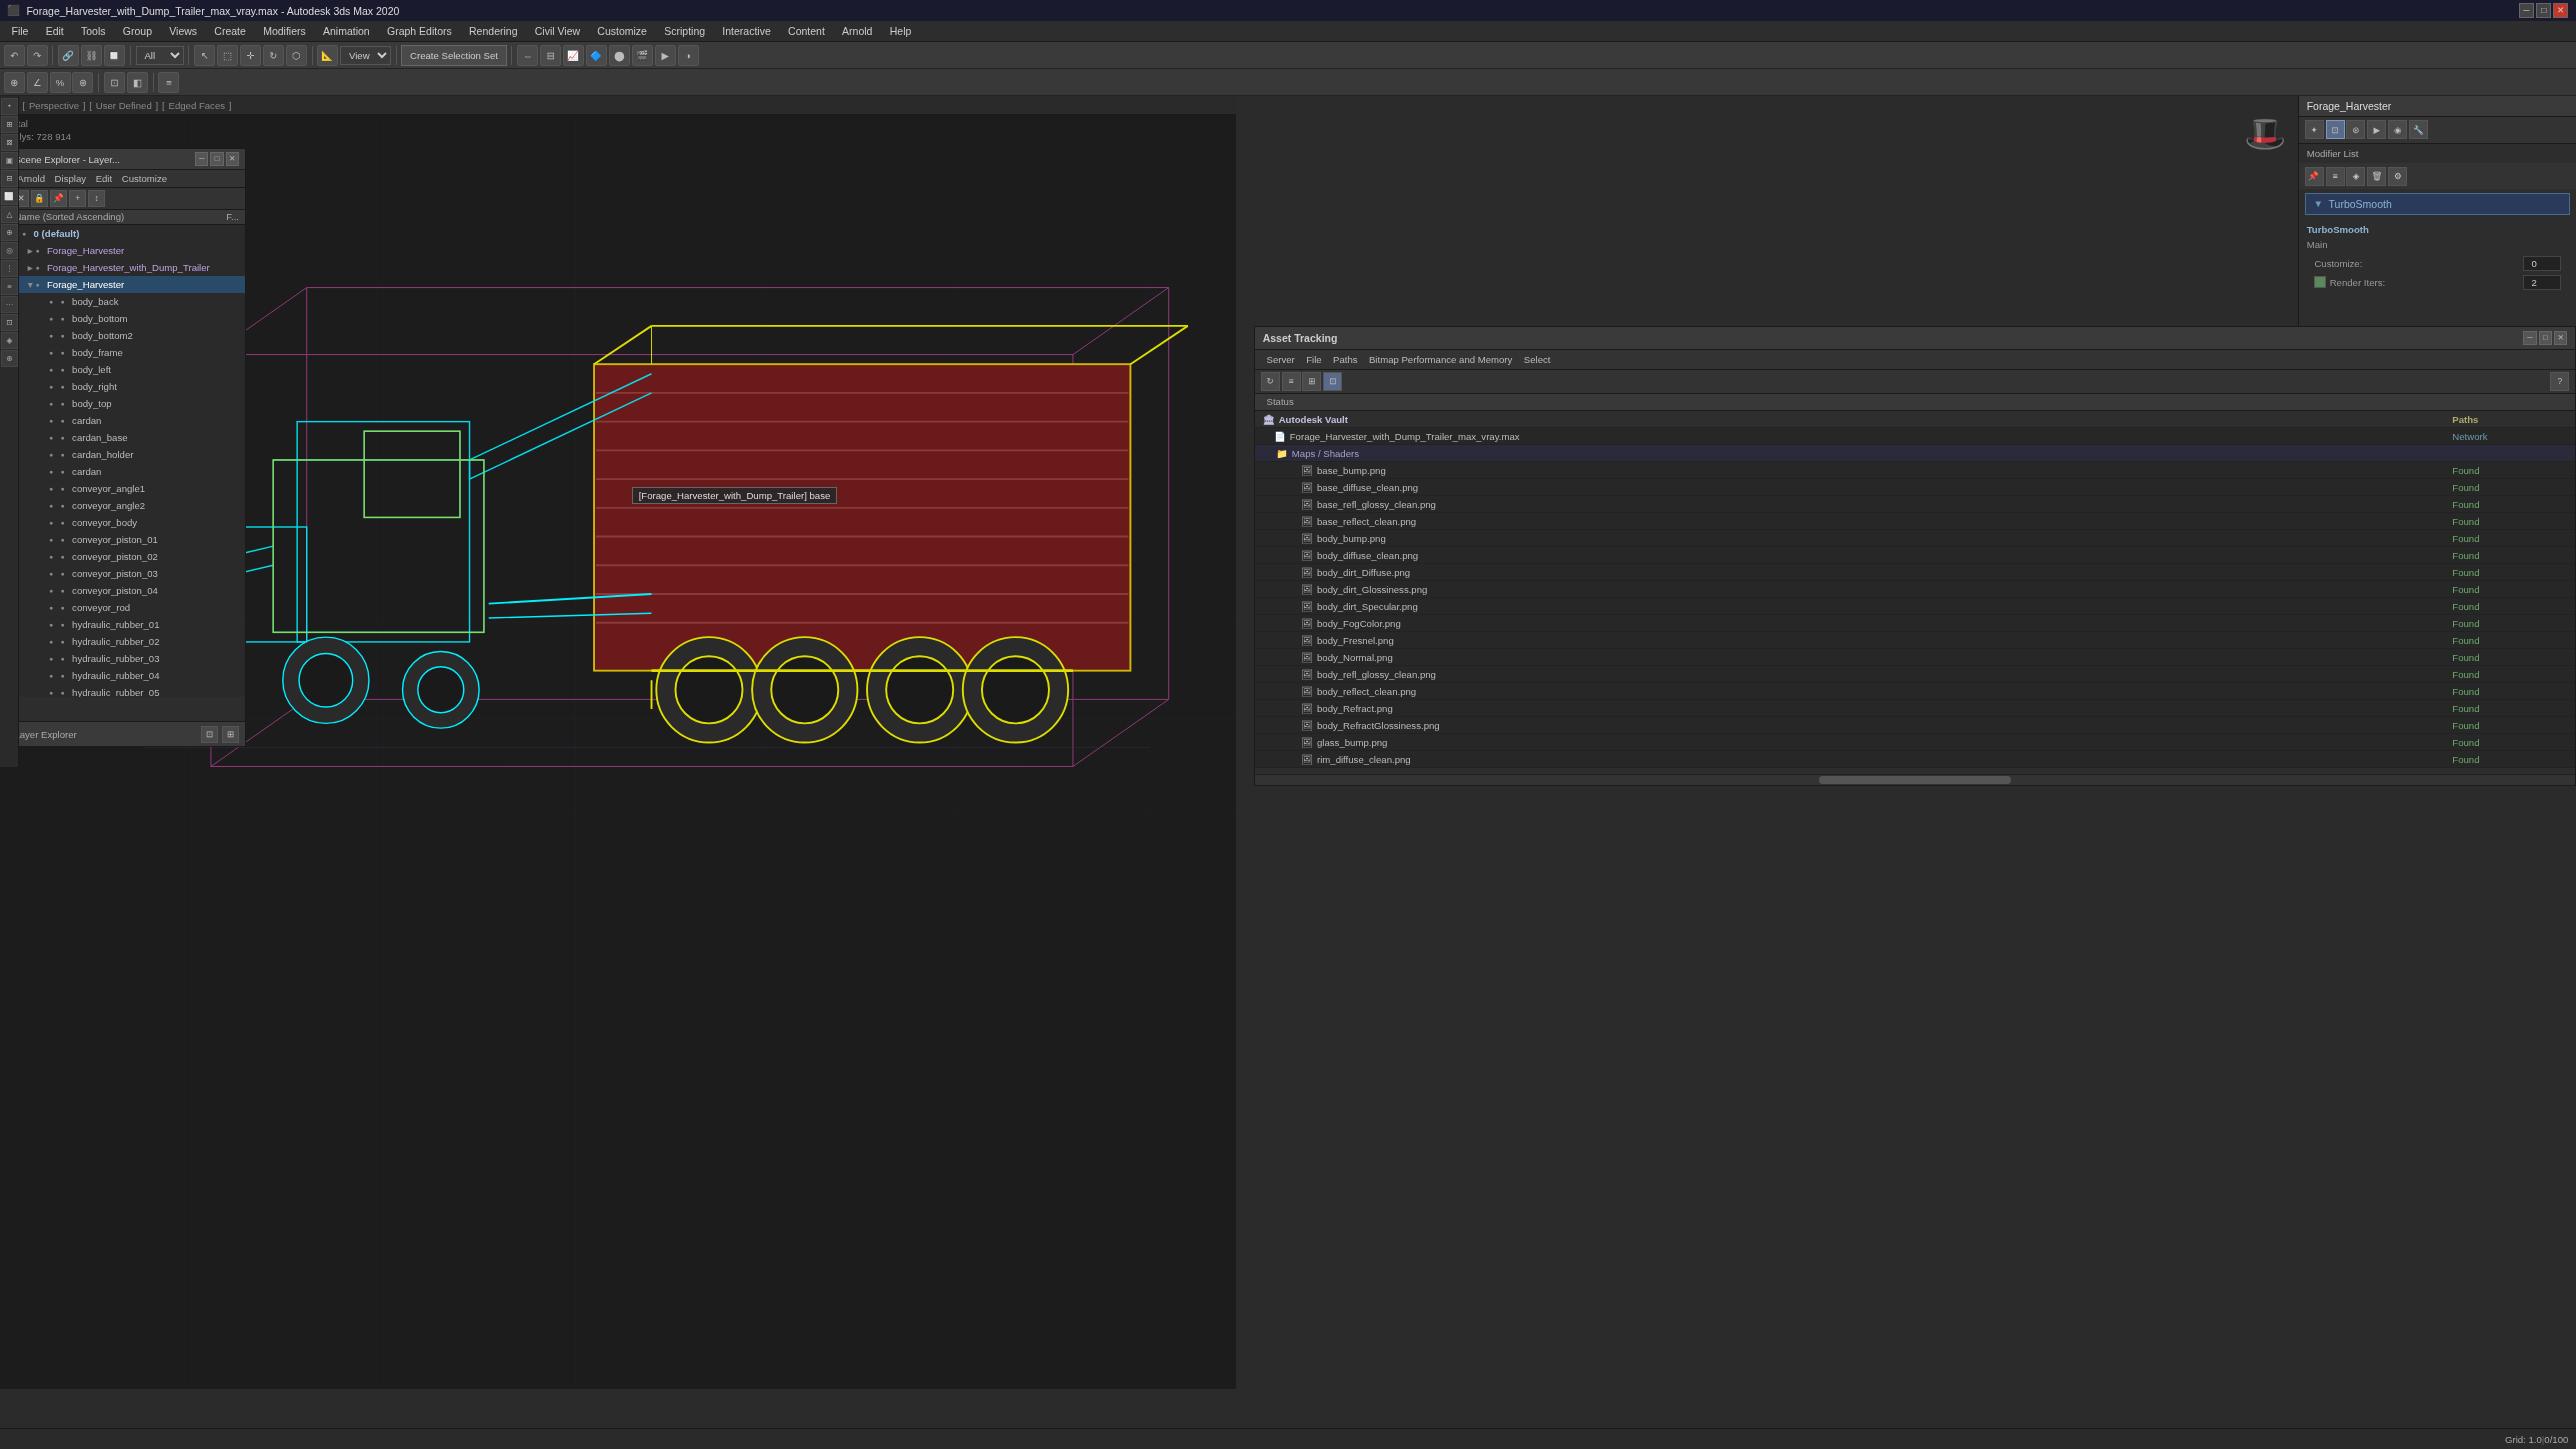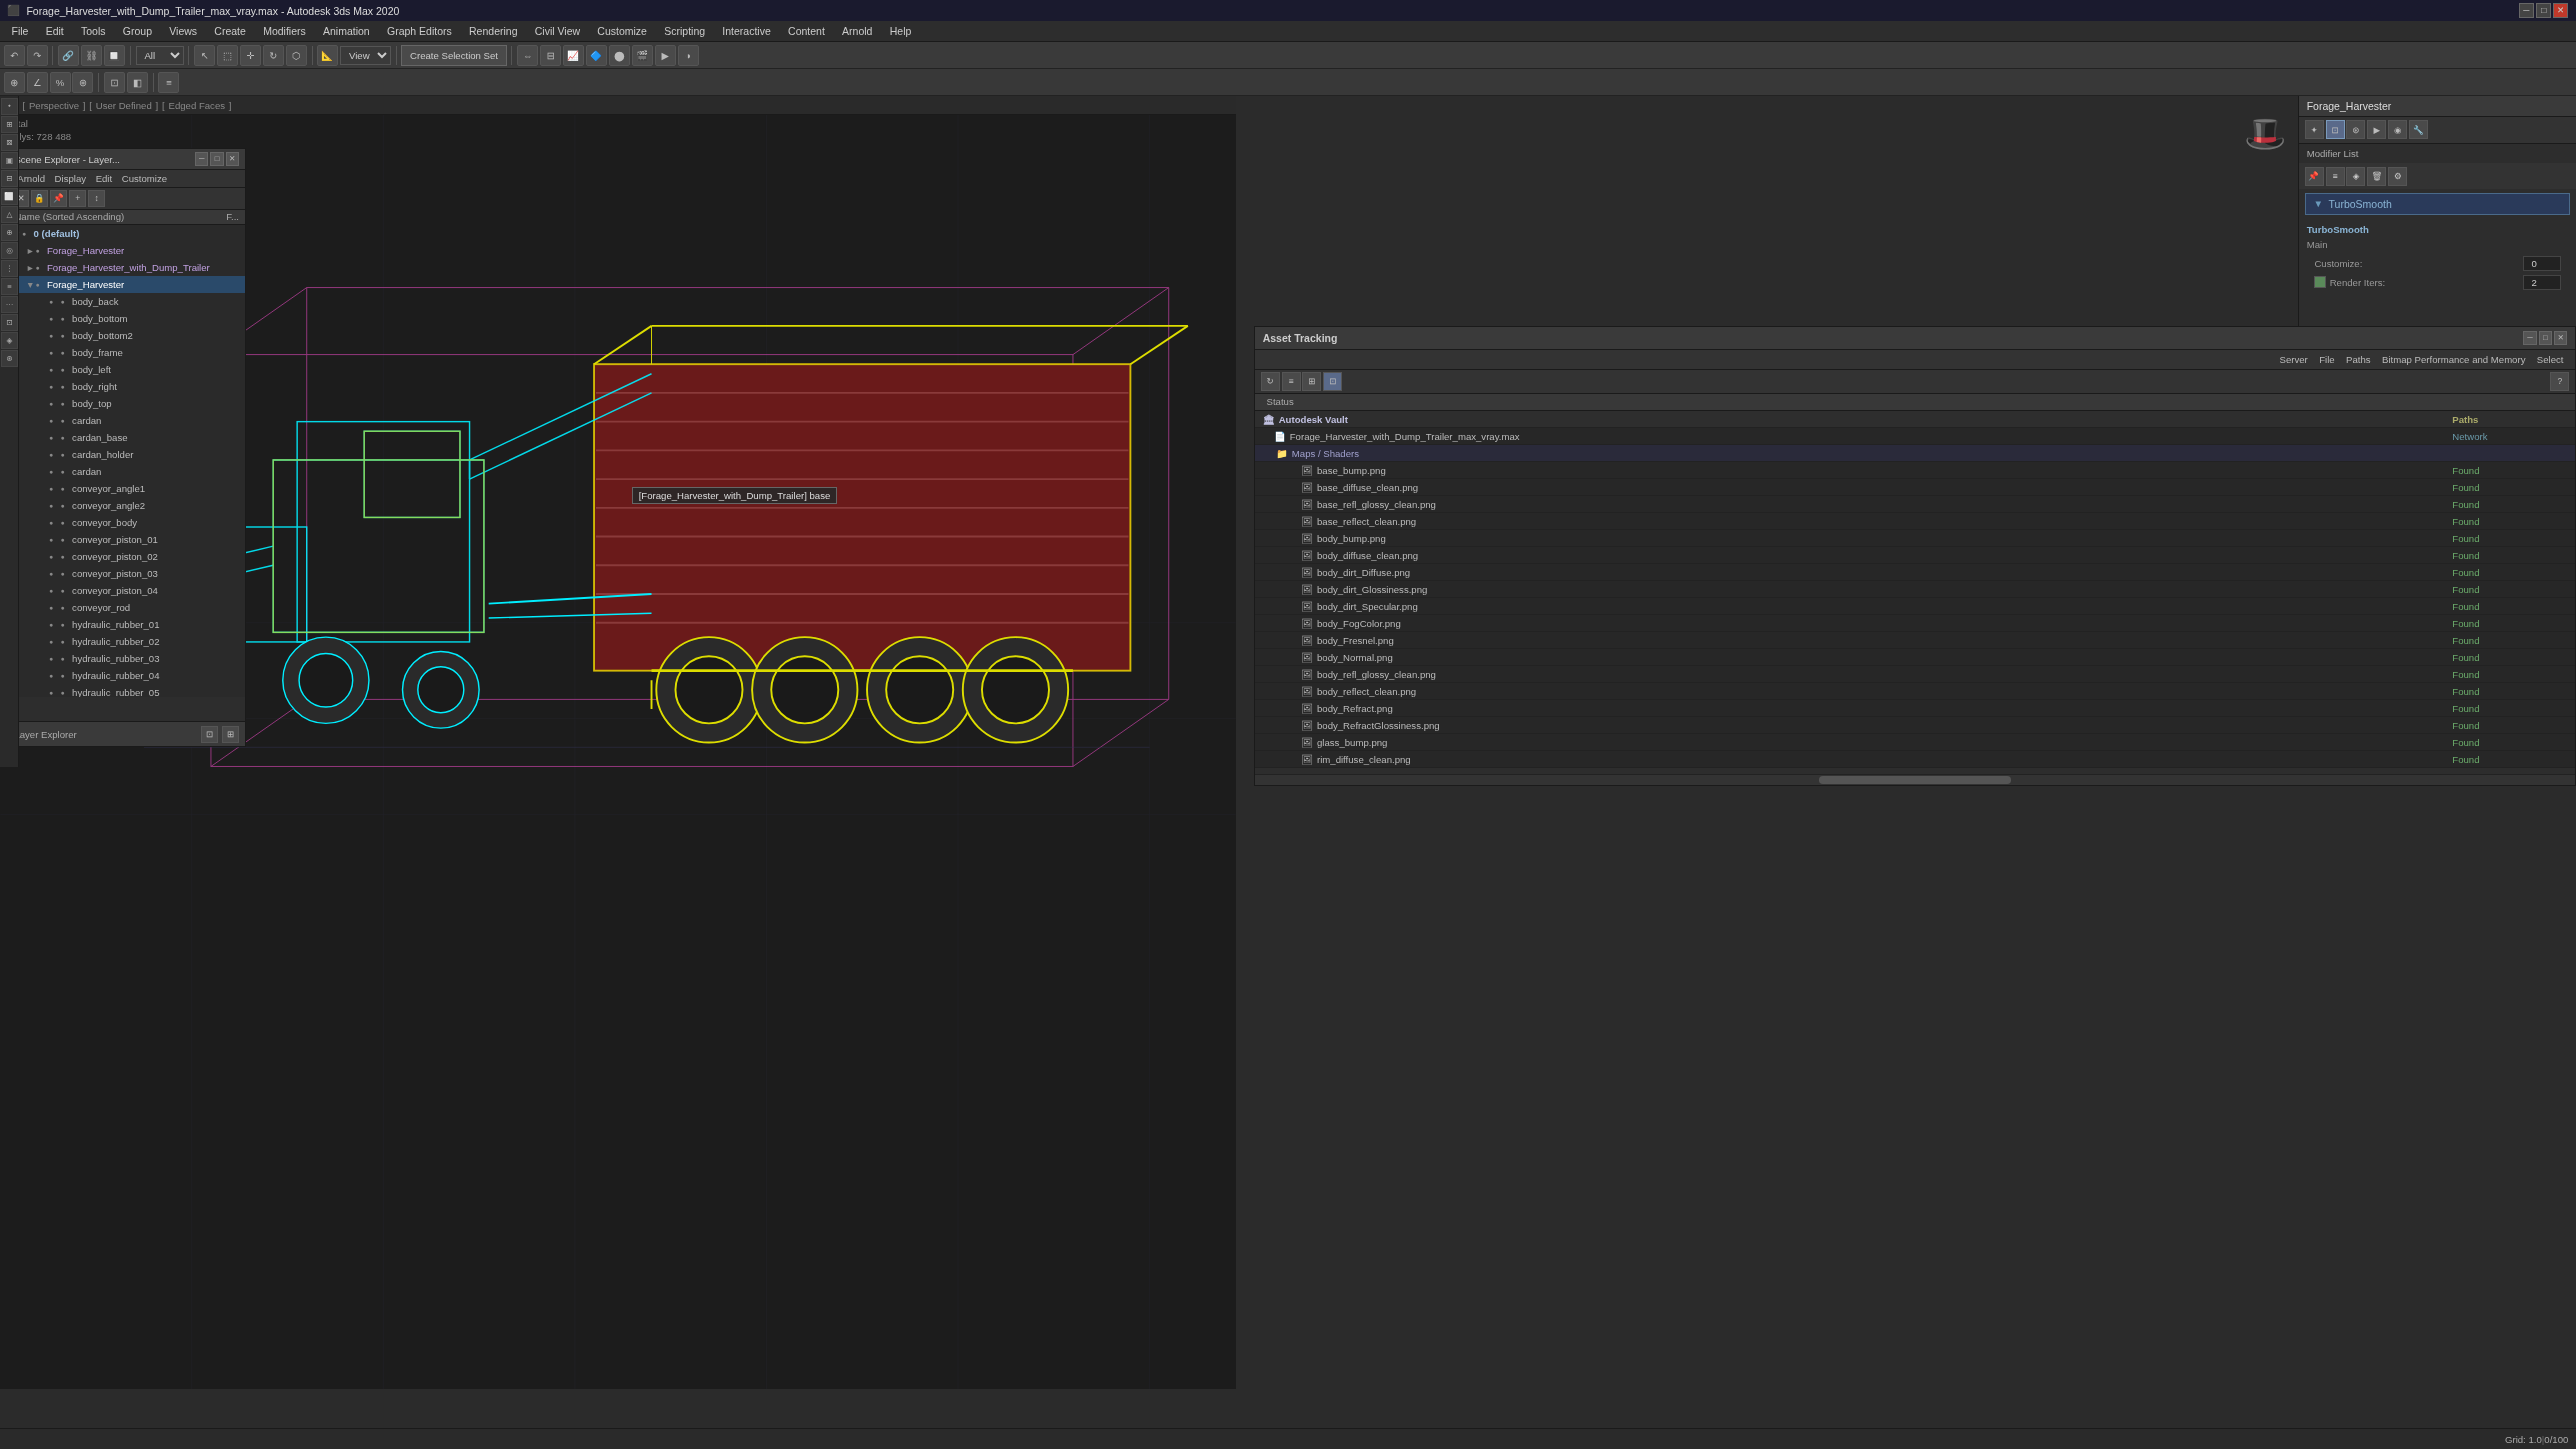--- a/index.html
+++ b/index.html
@@ -452,21 +452,20 @@
     #at-title-btns {
       display: flex;
       gap: 1.9px;
     }
     #at-menu {
       display: flex;
       gap: 3.8px;
       padding: 2.9px 7.7px;
       background: #333;
       border-bottom: 1px solid #1a1a1a;
-      justify-content: flex-end;
     }
     .at-menu-item {
       color: #bbb;
       font-size: 9.6px;
       cursor: pointer;
       padding: 1px 3.8px;
     }
     #at-toolbar {
       display: flex;
       align-items: center;
@@ -708,21 +707,21 @@
       <span class="vi-bracket">]</span>
     <span class="vi-bracket">[</span>
       <span>Edged Faces</span>
       <span class="vi-bracket">]</span>
   </div>
 
   <div style="position:absolute;top:21px;left:7.7px;color:#888;font-size:9.6px;z-index:10;line-height:1.4;">
     <div>Total</div>
     <div>
       <span>Polys:</span>
-      <span>728 488</span>
+      <span>728 914</span>
     </div>
     <div>
       <span>Verts:</span>
       <span>383 712</span>
     </div>
   </div>
 
   <svg id="scene-3d" viewBox="0 0 1290 1350" xmlns="http://www.w3.org/2000/svg">
 
     <rect width="1290" height="1350" fill="#1c1c1c"></rect>

